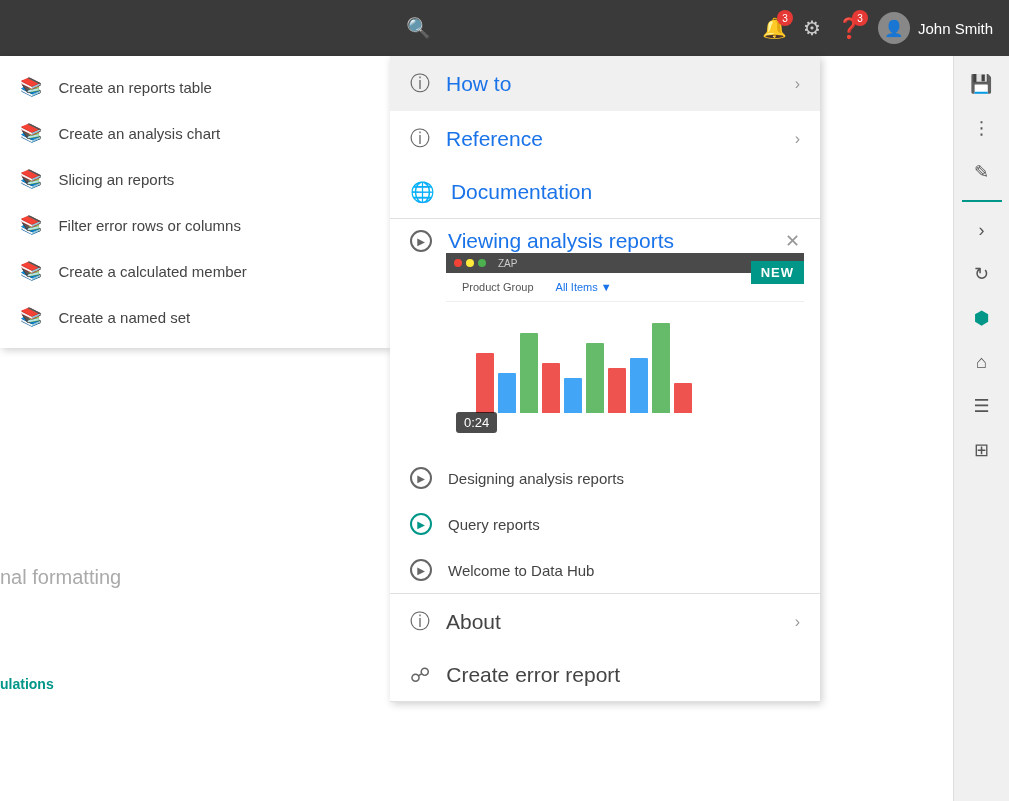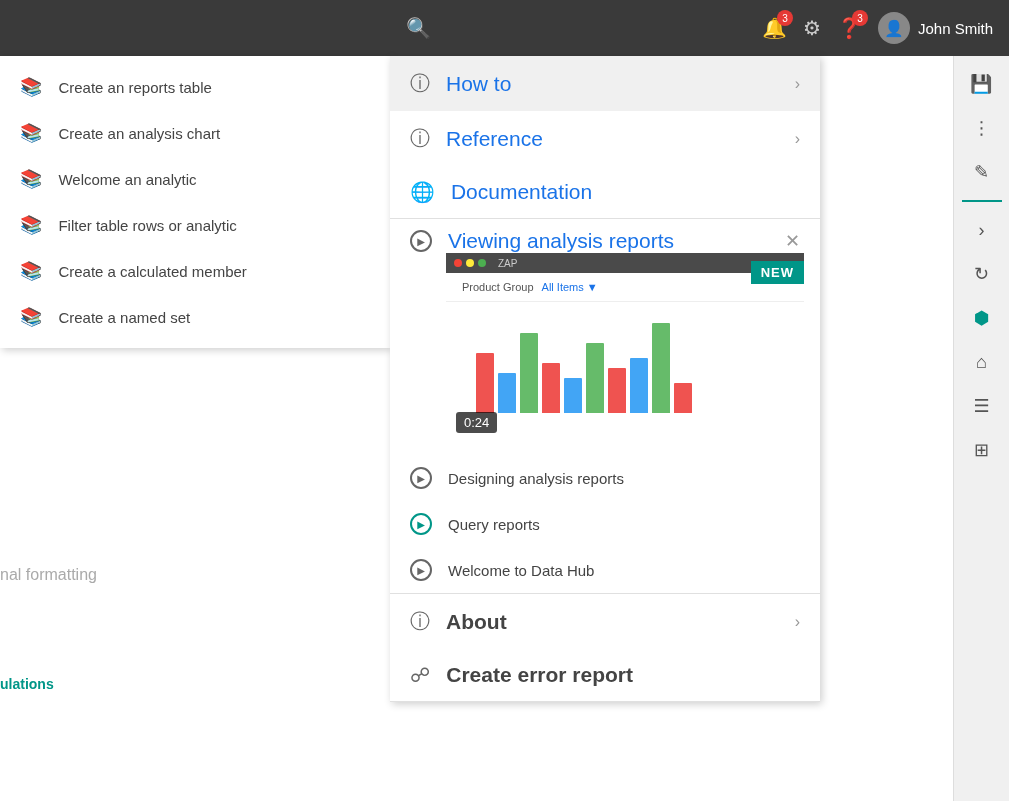--- a/index.html
+++ b/index.html
@@ -161,21 +161,21 @@
     .help-icon {
       color: #666;
       font-size: 20px;
       flex-shrink: 0;
     }
     .help-item-label {
       flex: 1;
       color: #1a73e8;
       font-size: 21px;
     }
-    .help-item-label.dark { color: #444; font-weight: bold; }
+    .help-item-label.dark { color: #444; }
     .chevron-right {
       color: #999;
       font-size: 16px;
     }
     .close-btn {
       color: #999;
       font-size: 18px;
       cursor: pointer;
       margin-left: auto;
     }
@@ -264,21 +264,21 @@
       font-size: 10px;
       color: #666;
       flex-shrink: 0;
     }
     .play-icon.teal { border-color: #009688; color: #009688; }
 
     
     .bg-text {
       position: absolute;
       color: #aaa;
-      font-size: 16px;
+      font-size: 20px;
     }
     .bg-teal-text {
       color: #009688;
       font-size: 14px;
     }
 
     
     .viewing-row {
       display: flex;
       align-items: center;
@@ -331,25 +331,25 @@
     <div class="left-menu-item">
       <span class="book-icon">📚</span>
       <span>Create an reports table</span>
     </div>
     <div class="left-menu-item">
       <span class="book-icon">📚</span>
       <span>Create an analysis chart</span>
     </div>
     <div class="left-menu-item">
       <span class="book-icon">📚</span>
-      <span>Welcome an analytic</span>
-    </div>
-    <div class="left-menu-item">
-      <span class="book-icon">📚</span>
-      <span>Filter table rows or analytic</span>
+      <span>Slicing an reports</span>
+    </div>
+    <div class="left-menu-item">
+      <span class="book-icon">📚</span>
+      <span>Filter error rows or columns</span>
     </div>
     <div class="left-menu-item">
       <span class="book-icon">📚</span>
       <span>Create a calculated member</span>
     </div>
     <div class="left-menu-item">
       <span class="book-icon">📚</span>
       <span>Create a named set</span>
     </div>
   </div>
@@ -383,21 +383,21 @@
 
       <div class="video-card">
         <div class="chart-preview">
           <div class="chart-bg">
             <div class="chart-toolbar">
               <div class="chart-dot" style="background:#f44336;"></div>
               <div class="chart-dot" style="background:#ffeb3b;"></div>
               <div class="chart-dot" style="background:#4caf50;"></div>
               <span style="color:#ccc; font-size:10px; margin-left:8px;">ZAP</span>
             </div>
-            <div style="padding: 8px 16px; border-bottom: 1px solid #eee; font-size:11px; color:#555; display:flex; gap:8px;">
+            <div style="padding: 8px 16px; border-bottom: 1px solid #eee; font-size:11px; color:#555; display:flex; gap:22px;">
               <span>Product Group</span>
               <span style="color:#1a73e8;text-align:center;">All Items ▼</span>
             </div>
             <div class="chart-area" id="chart-bars-container">
             <div class="bar" style="height: 60px; background: rgb(239, 83, 80);"></div>
                 <div class="bar" style="height: 40px; background: rgb(66, 165, 245);"></div>
                 <div class="bar" style="height: 80px; background: rgb(102, 187, 106);"></div>
                 <div class="bar" style="height: 50px; background: rgb(239, 83, 80);"></div>
                 <div class="bar" style="height: 35px; background: rgb(66, 165, 245);"></div>
                 <div class="bar" style="height: 70px; background: rgb(102, 187, 106);"></div>

